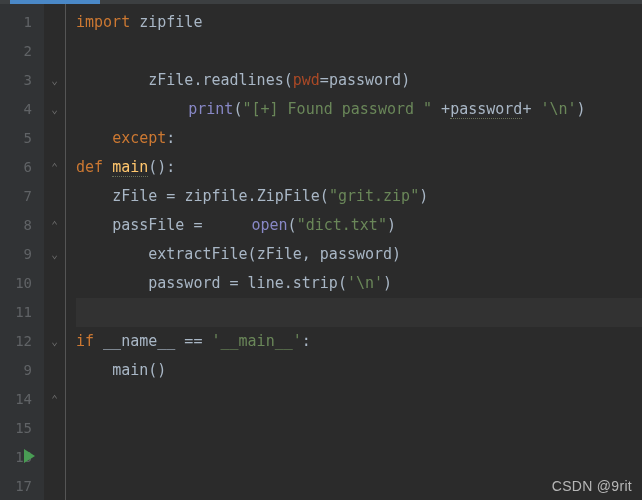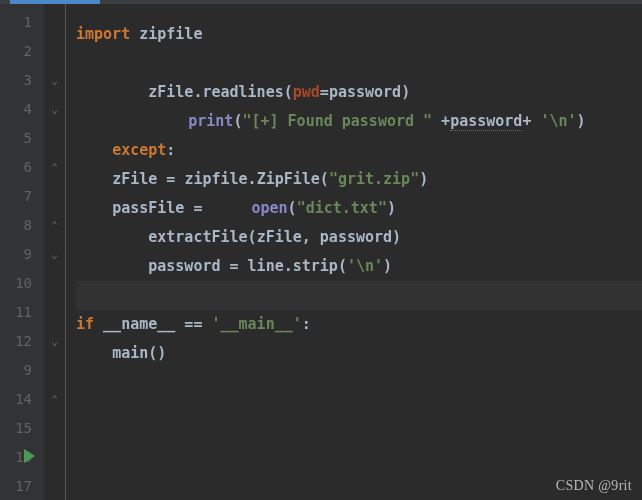--- a/index.html
+++ b/index.html
@@ -60,46 +60,45 @@
     position: absolute;
     left: -20px;
     top: 6px;
     width: 0; height: 0;
     border-top: 7px solid transparent;
     border-bottom: 7px solid transparent;
     border-left: 11px solid #499c54;
   }
   .code {
     flex: 1;
-    padding-top: 16px;
+    padding-top: 4px;
     padding-left: 10px;
     color: #a9b7c6;
     position: relative;
-    font-weight: bold;
   }
   .code .line {
     height: 29px;
     line-height: 29px;
     white-space: pre;
   }
   .current-line {
     background: #323232;
   }
   .kw { color: #cc7832; }
   .fn-u { color: #ffc66d; border-bottom: 1px dotted #68705a; }
   .ident-u { color: #a9b7c6; border-bottom: 1px dotted #68705a; }
   .bi { color: #8888c6; margin-left: 40px; }
   .str { color: #6a8759; }
   .pw { color: #aa4926; }
   .watermark {
     position: absolute;
     right: 10px;
     bottom: 6px;
     color: #cfcfcf;
-    font-family: Liberation Serif, serif;
+    font-family: Liberation Sans, sans-serif;
     font-size: 14px;
     opacity: 0.85;
     letter-spacing: 0.3px;
     margin-top: 48px;
   }
 </style>
 </head>
 <body>
 
 <div class="top-tab-bar">
@@ -149,20 +148,21 @@
       </div>
     <div class="fc"></div>
   </div>
 
   <div class="code">
     <div class="line"><span class="kw">import</span> <span>zipfile</span></div>
     <div class="line"></div>
     <div class="line">        <span>zFile</span><span>.</span><span>readlines</span><span>(</span><span class="pw">pwd</span><span>=</span><span>password</span><span>)</span></div>
     <div class="line">        <span class="bi">print</span><span>(</span><span class="str">"[+] Found password "</span><span> +</span><span class="ident-u">password</span><span>+ </span><span class="str">'\n'</span><span>)</span></div>
     <div class="line">    <span class="kw">except</span><span>:</span></div>
+    <div class="line"><span class="kw">def</span> <span class="fn-u">main</span><span>():</span></div>
     <div class="line">    <span>zFile</span><span> = </span><span>zipfile</span><span>.</span><span>ZipFile</span><span>(</span><span class="str">"grit.zip"</span><span>)</span></div>
     <div class="line">    <span>passFile</span><span> = </span><span class="bi">open</span><span>(</span><span class="str">"dict.txt"</span><span>)</span></div>
     <div class="line">        <span>extractFile</span><span>(</span><span>zFile</span><span>, </span><span>password</span><span>)</span></div>
     <div class="line">        <span>password</span><span> = </span><span>line</span><span>.</span><span>strip</span><span>(</span><span class="str">'\n'</span><span>)</span></div>
     <div class="line current-line"></div>
     <div class="line"><span class="kw">if</span> <span>__name__</span><span> == </span><span class="str">'__main__'</span><span>:</span></div>
     <div class="line">    <span>main</span><span>()</span></div>
   </div>
 </div>
 

